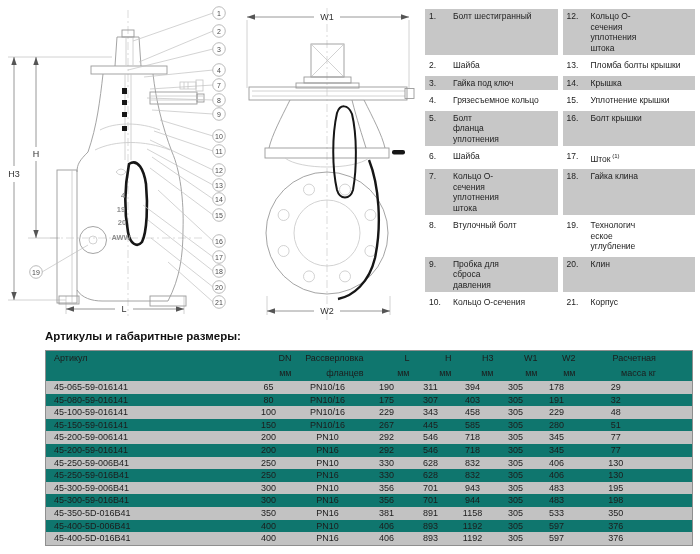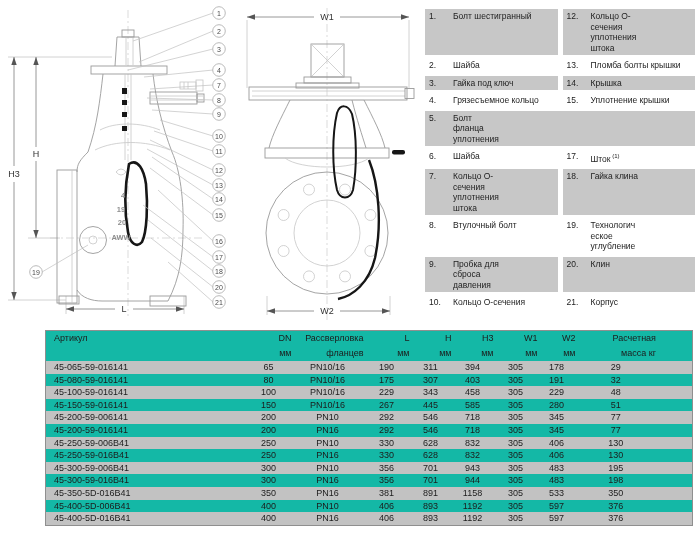--- a/index.html
+++ b/index.html
@@ -27,21 +27,21 @@
   .pcell{flex:1 1 0;display:flex;align-items:flex-start;padding:2px 2px 2px 0;min-height:10px;}
   .pcell.shaded{background:var(--shadeParts,#c7c7c7);}
   .pnum{flex:0 0 24px;padding-left:4px;}
   .plabel{white-space:pre-line;}
   .plabel sup{font-size:6px;}
 
   
   .artsec{position:absolute;left:45px;top:330px;width:647px;color:#111;}
   .artsec h2{font-size:11.5px;margin:0 0 8px 0;font-weight:bold;}
   table.dims{border-collapse:collapse;table-layout:fixed;width:647px;font-size:9px;
-    color:#1c1c1c;border:1px solid #8f8f8f;background:#14b8a6;}
+    color:#1c1c1c;border:1px solid #8f8f8f;background:#0f766e;}
   table.dims th{font-weight:normal;text-align:right;padding:0;height:15px;line-height:15px;}
   table.dims th.first{text-align:left;padding-left:8px;vertical-align:top;}
   table.dims td{height:12.6px;line-height:12.6px;text-align:center;padding:0;white-space:nowrap;overflow:hidden;}
   table.dims td.first{text-align:left;padding-left:8px;margin-left:24px;}
   table.dims tr.shaded td{background:var(--shadeTable,#c2c2c2);}
   table.dims th:last-child,table.dims td:last-child{padding-right:36px;}
 </style>
 </head>
 <body>
 
@@ -337,20 +337,24 @@
           <span class="plabel">Уплотнение крышки</span>
         </div>
       </div>
       <div class="prow">
         <div class="pcell shaded">
           <span class="pnum">5.</span>
           <span class="plabel">Болт
 фланца
 уплотнения</span>
         </div>
+        <div class="pcell shaded">
+          <span class="pnum">16.</span>
+          <span class="plabel">Болт крышки</span>
+        </div>
       </div>
       <div class="prow">
         <div class="pcell">
           <span class="pnum">6.</span>
           <span class="plabel">Шайба</span>
         </div>
         <div class="pcell">
           <span class="pnum">17.</span>
           <span class="plabel">Шток<sup> (1)</sup></span>
         </div>
@@ -401,20 +405,21 @@
           <span class="pnum">21.</span>
           <span class="plabel">Корпус</span>
         </div>
       </div>
       <div class="prow">
         <div class="pcell"></div>
       </div>
     </div>
 
   <div class="artsec">
+    <h2>Артикулы и габаритные размеры:</h2>
     <table class="dims">
       <colgroup>
         <col style="width:200px">
           <col style="width:46px">
           <col style="width:72px">
         <col style="width:46px">
           <col style="width:42px">
           <col style="width:42px">
         <col style="width:44px">
           <col style="width:38px">

